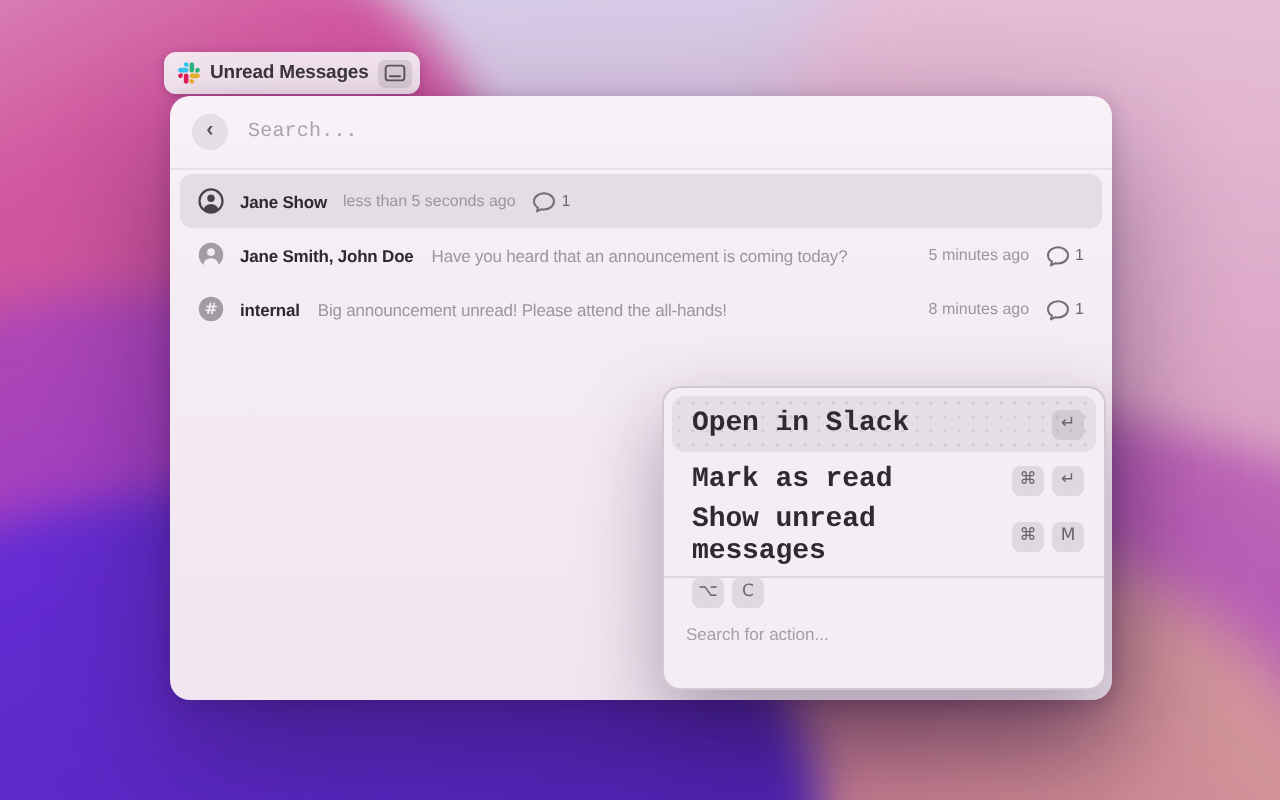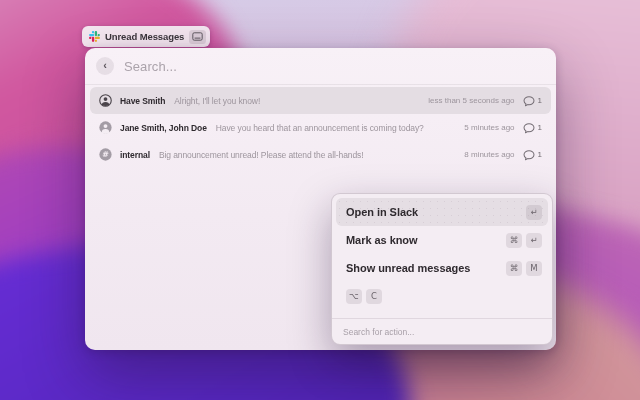--- a/index.html
+++ b/index.html
@@ -33,46 +33,46 @@
     display:flex;align-items:center;justify-content:center;}
   
   .window{position:absolute;left:85px;top:48px;width:471px;height:302px;border-radius:10px;
     background:linear-gradient(180deg,#f8f1f7 0%,#f3eaf2 55%,#f0e6ef 100%);
     box-shadow:0 25px 60px rgba(35,15,55,.42),0 2px 10px rgba(35,15,55,.22);}
   .search-bar{height:36px;display:flex;align-items:center;padding:0 11px;
     border-bottom:1px solid rgba(70,45,70,.08);}
   .back-btn{width:18px;height:18px;border-radius:50%;background:rgba(70,45,70,.09);
     color:#5d565d;display:flex;align-items:center;justify-content:center;
     font-size:11px;font-weight:700;line-height:1;padding-bottom:1px;box-sizing:border-box;cursor:default;}
-  .search-placeholder{margin-left:10px;font-size:13px;color:#aba3ab;letter-spacing:.1px;}
+  .search-placeholder{margin-left:10px;font-size:10px;color:#aba3ab;letter-spacing:.1px;font-family:Liberation Mono, monospace;}
   .list{padding:2px 5px;}
   .row{height:27px;display:flex;align-items:center;border-radius:6px;padding:0 9px;}
   .row.selected{background:#e4dde3;}
   .row-icon{width:13px;height:13px;margin-right:8px;flex:none;}
   .row-title{font-size:8.5px;font-weight:700;color:#2f2a2f;white-space:nowrap;letter-spacing:-.1px;}
   .row-sub{font-size:8.5px;color:#9d959d;margin-left:9px;white-space:nowrap;overflow:hidden;
     text-overflow:ellipsis;flex:1;min-width:0;letter-spacing:-.1px;}
   .row-right{display:flex;align-items:center;gap:4px;margin-left:8px;flex:none;}
   .row-time{font-size:8px;color:#9d959d;white-space:nowrap;}
   .bubble-wrap{display:flex;align-items:center;gap:3px;margin-left:4px;}
   .bubble-count{font-size:8px;color:#6e676e;}
   
   .actions-panel{position:absolute;left:331px;top:193px;width:222px;height:152px;box-sizing:border-box;
     background:#f4edf3;border:1px solid rgba(90,70,90,.22);border-radius:9px;padding:4px;
     box-shadow:0 16px 40px rgba(35,15,55,.35);}
   .action-item{height:28px;border-radius:6px;display:flex;align-items:center;padding:0 6px 0 10px;}
   .action-item.selected{background:#e5dee4;
     background-image:radial-gradient(rgba(90,70,90,.10) .8px,transparent .9px);background-size:7px 7px;}
-  .action-label{flex:1;font-size:11px;font-weight:600;color:#2f2a2f;letter-spacing:-.05px;}
+  .action-label{flex:1;font-size:14px;font-weight:600;color:#2f2a2f;letter-spacing:-.05px;font-family:Liberation Mono, monospace;}
   .keys{display:flex;gap:4px;}
   .keycap{min-width:16px;height:15px;border-radius:4px;background:rgba(90,75,90,.13);color:#6b646b;
     font-size:8.5px;display:flex;align-items:center;justify-content:center;
     font-family:"DejaVu Sans",sans-serif;padding:0 2px;box-sizing:border-box;}
   .panel-footer{position:absolute;left:0;right:0;bottom:0;height:25px;
-    border-top:1px solid rgba(90,70,90,.13);display:flex;align-items:center;padding:0 11px;
+    border-top:1px solid rgba(90,70,90,.13);display:flex;align-items:center;padding:15px 11px;
     font-size:8.5px;color:#a79fa7;border-radius:0 0 8px 8px;}
 </style>
 </head>
 <body>
 
 <div class="wallpaper">
   <div class="wp wp-rose"></div>
   <div class="wp wp-pink"></div>
   <div class="wp wp-purple"></div>
   <div class="wp wp-magenta"></div>
@@ -110,22 +110,21 @@
       <svg class="row-icon" viewBox="0 0 14 14">
         <defs>
             <clipPath id="pc1">
               <circle cx="7" cy="7" r="6"></circle>
             </clipPath>
           </defs>
         <circle cx="7" cy="5.5" r="2" fill="#4a444a"></circle>
         <ellipse cx="7" cy="11.7" rx="3.9" ry="3.1" fill="#4a444a" clip-path="url(#pc1)"></ellipse>
         <circle cx="7" cy="7" r="6.2" fill="none" stroke="#4a444a" stroke-width="1.2"></circle>
       </svg>
-      <span class="row-title">Have Smith</span>
-      <span class="row-sub">Alright, I'll let you know!</span>
+      <span class="row-title">Jane Show</span>
       <span class="row-right">
         <span class="row-time">less than 5 seconds ago</span>
         <span class="bubble-wrap">
           <svg width="12" height="12" viewBox="0 0 13 13">
             <path d="M6.5 1.8C3.5 1.8 1.1 3.7 1.1 6.1c0 1.4.8 2.7 2.1 3.5l-.5 2 2.4-1.2c.45.1.92.15 1.4.15 3 0 5.4-1.9 5.4-4.4S9.5 1.8 6.5 1.8z" fill="none" stroke="#746d74" stroke-width="1.1" stroke-linejoin="round"></path>
           </svg>
           <span class="bubble-count">1</span>
         </span>
       </span>
     </div>
@@ -176,21 +175,21 @@
 </div>
 
 <div class="actions-panel">
   <div class="action-item selected">
     <span class="action-label">Open in Slack</span>
     <span class="keys">
       <span class="keycap">↵</span>
     </span>
   </div>
   <div class="action-item">
-    <span class="action-label">Mark as know</span>
+    <span class="action-label">Mark as read</span>
     <span class="keys">
       <span class="keycap">⌘</span>
       <span class="keycap">↵</span>
     </span>
   </div>
   <div class="action-item">
     <span class="action-label">Show unread messages</span>
     <span class="keys">
       <span class="keycap">⌘</span>
       <span class="keycap">M</span>

